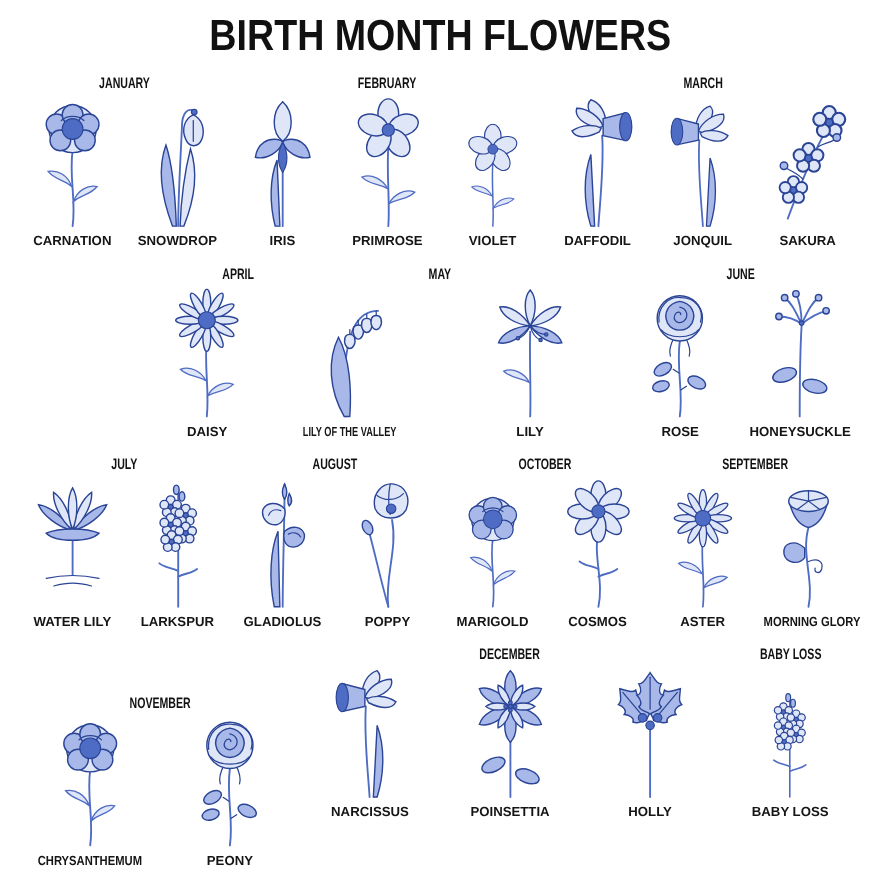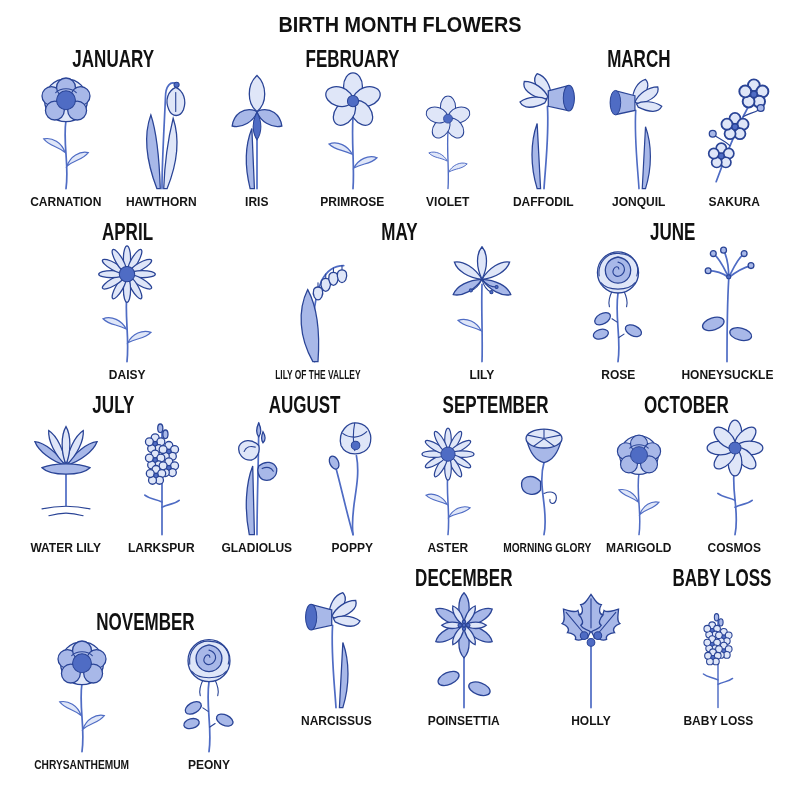--- a/index.html
+++ b/index.html
@@ -1,22 +1,22 @@
 <!DOCTYPE html>
 <html style="--bd: #2a4496; --bm: #4f6cc4; --bl: #a8b8e8; --bp: #dfe6f8;"><head>
 <meta charset="utf-8">
 <style>
   html,body{margin:0;padding:0;background:#ffffff;}
   body{width:800px;height:800px;overflow:hidden;font-family:"Liberation Sans",sans-serif;color:#111;}
   .page{padding:12px 18px 0 18px;}
-  .title{text-align:center;margin:0 0 10px 0;font-size:22px;font-weight:bold;letter-spacing:0;}
+  .title{text-align:center;margin:0 0 10px 0;font-size:38px;font-weight:bold;letter-spacing:0;}
   .title span{display:inline-block;transform:scale(0.9,1.04);}
   .grid-row{display:flex;align-items:flex-start;margin-bottom:12px;}
   .month{display:flex;flex-direction:column;flex-basis:0;min-width:0;}
-  .mh{text-align:center;font-weight:bold;font-size:23px;height:24px;line-height:22px;}
+  .mh{text-align:center;font-weight:bold;font-size:13px;height:24px;line-height:22px;}
   .mh span{display:inline-block;transform:scale(0.74,1.06);white-space:nowrap;}
   .fl-row{display:flex;}
   figure{flex:1;margin:0;text-align:center;min-width:0;}
   .fl-svg{width:96px;height:120px;display:block;margin:0 auto;}
   figcaption{font-weight:bold;font-size:12px;white-space:nowrap;margin-top:3px;color:#151515;}
   figcaption.narrow{display:block;transform:scaleX(0.85);}
   figcaption.xnarrow{display:block;transform:scaleX(0.7);}
   
   .st{fill:none;stroke:var(--bm,#4f6cc4);stroke-width:2;stroke-linecap:round;}
   .ln{fill:none;stroke:var(--bd,#2a4496);stroke-width:1.3;stroke-linecap:round;}
@@ -310,21 +310,21 @@
             <figure>
               <svg viewBox="0 0 100 140" class="fl-svg">
                 <use href="#s-pom"></use>
               </svg>
               <figcaption>CARNATION</figcaption>
             </figure>
             <figure>
               <svg viewBox="0 0 100 140" class="fl-svg">
                 <use href="#s-snowdrop"></use>
               </svg>
-              <figcaption>HAWTHORN</figcaption>
+              <figcaption>SNOWDROP</figcaption>
             </figure>
           </div>
         </section>
         <section class="month" style="flex-grow: 3;">
           <div class="mh"><span>FEBRUARY</span></div>
           <div class="fl-row">
             <figure>
               <svg viewBox="0 0 100 140" class="fl-svg">
                 <use href="#s-iris"></use>
               </svg>
@@ -362,21 +362,21 @@
             <figure>
               <svg viewBox="0 0 100 140" class="fl-svg">
                 <use href="#s-sakura"></use>
               </svg>
               <figcaption>SAKURA</figcaption>
             </figure>
           </div>
         </section>
       </div>
       <div class="grid-row">
-        <section class="month" style="flex-grow: 2;">
+        <section class="month" style="flex-grow: 2; align-items: flex-end;">
           <div class="mh"><span>APRIL</span></div>
           <div class="fl-row">
             <figure>
               <svg viewBox="0 0 100 140" class="fl-svg">
                 <use href="#s-daisy"></use>
               </svg>
               <figcaption>DAISY</figcaption>
             </figure>
           </div>
         </section>
@@ -444,50 +444,50 @@
             </figure>
             <figure>
               <svg viewBox="0 0 100 140" class="fl-svg">
                 <use href="#s-poppy"></use>
               </svg>
               <figcaption>POPPY</figcaption>
             </figure>
           </div>
         </section>
         <section class="month" style="flex-grow: 2;">
+          <div class="mh"><span>OCTOBER</span></div>
+          <div class="fl-row">
+            <figure>
+              <svg viewBox="0 0 100 140" class="fl-svg">
+                <use href="#s-pom" transform="translate(4.999999999999999 13.599999999999998) scale(0.9)"></use>
+              </svg>
+              <figcaption>MARIGOLD</figcaption>
+            </figure>
+            <figure>
+              <svg viewBox="0 0 100 140" class="fl-svg">
+                <use href="#s-cosmos"></use>
+              </svg>
+              <figcaption>COSMOS</figcaption>
+            </figure>
+          </div>
+        </section>
+        <section class="month" style="flex-grow: 2;">
           <div class="mh"><span>SEPTEMBER</span></div>
           <div class="fl-row">
             <figure>
               <svg viewBox="0 0 100 140" class="fl-svg">
                 <use href="#s-daisy" transform="translate(3.9999999999999982 10.879999999999995) scale(0.92)"></use>
               </svg>
               <figcaption>ASTER</figcaption>
             </figure>
             <figure>
               <svg viewBox="0 0 100 140" class="fl-svg">
                 <use href="#s-morningglory"></use>
               </svg>
               <figcaption class="narrow">MORNING GLORY</figcaption>
-            </figure>
-          </div>
-        </section>
-        <section class="month" style="flex-grow: 2;">
-          <div class="mh"><span>OCTOBER</span></div>
-          <div class="fl-row">
-            <figure>
-              <svg viewBox="0 0 100 140" class="fl-svg">
-                <use href="#s-pom" transform="translate(4.999999999999999 13.599999999999998) scale(0.9)"></use>
-              </svg>
-              <figcaption>MARIGOLD</figcaption>
-            </figure>
-            <figure>
-              <svg viewBox="0 0 100 140" class="fl-svg">
-                <use href="#s-cosmos"></use>
-              </svg>
-              <figcaption>COSMOS</figcaption>
             </figure>
           </div>
         </section>
       </div>
       <div class="grid-row">
         <section class="month" style="flex-grow: 2; margin-top: 44px;">
           <div class="mh"><span>NOVEMBER</span></div>
           <div class="fl-row">
             <figure>
               <svg viewBox="0 0 100 140" class="fl-svg">

